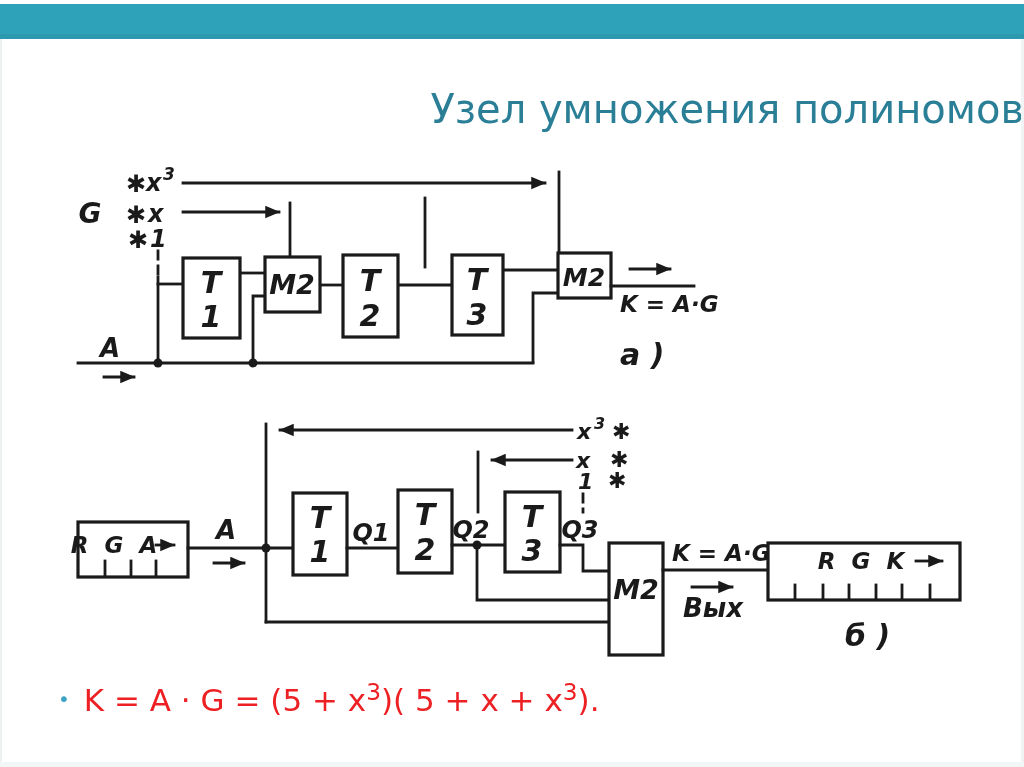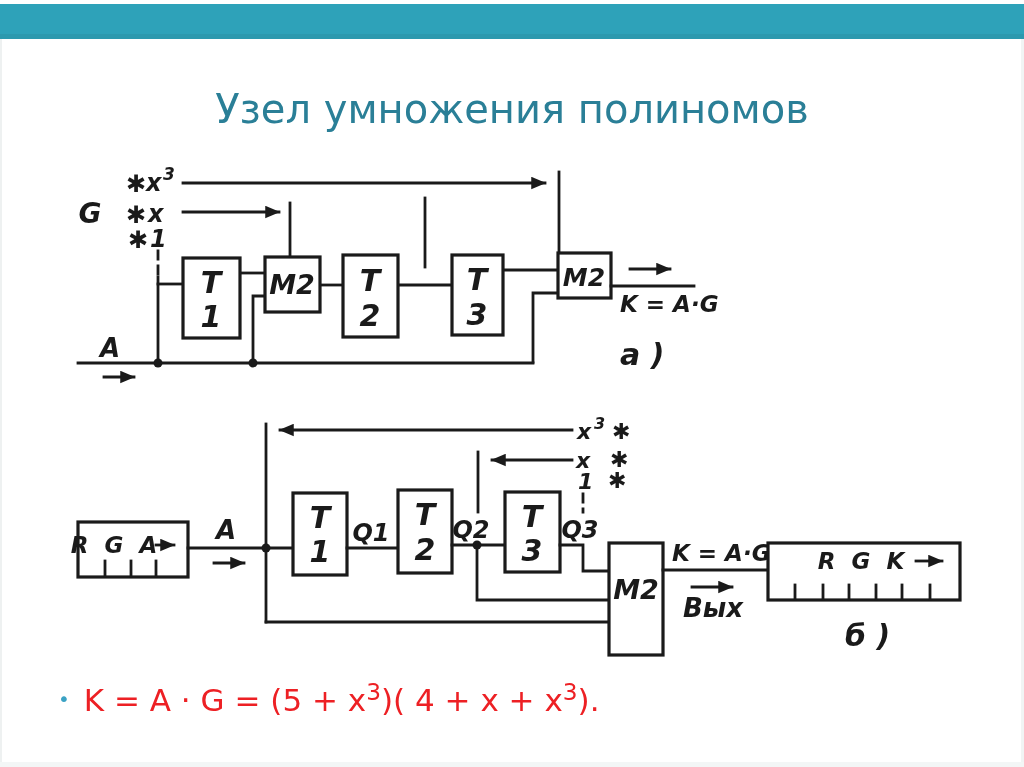--- a/index.html
+++ b/index.html
@@ -9,21 +9,21 @@
   }
   .topbar{
     position:absolute;left:0;top:4px;width:1024px;height:30px;
     background:#2ea2b9;border-bottom:5px solid #2c99ae;
   }
   .edge-left{position:absolute;left:0;top:39px;bottom:0;width:2px;background:#eef1f1;}
   .edge-right{position:absolute;right:0;top:39px;bottom:0;width:3px;background:#f1f4f4;}
   .edge-bottom{position:absolute;left:0;bottom:0;width:1024px;height:5px;background:#f3f6f6;}
   .title{
     position:absolute;left:0;top:86px;width:1024px;margin:0;
-    text-align:center;font-size:40px;font-weight:400;color:#2a7f97;
+    text-align:right;font-size:40px;font-weight:400;color:#2a7f97;
     font-family:"DejaVu Sans",sans-serif;letter-spacing:0px;
   }
   svg.diagram{position:absolute;left:0;top:0;}
   .w{stroke:#1a1a1a;stroke-width:2.8;fill:none;stroke-linecap:square;}
   .bx{fill:#ffffff;stroke:#1a1a1a;stroke-width:3.2;}
   .dsh{stroke-dasharray:8 7;}
   .dl{font-family:"DejaVu Sans",sans-serif;font-style:italic;font-weight:bold;fill:#1a1a1a;}
   .mid{text-anchor:middle;}
   .dot{fill:#1a1a1a;stroke:none;}
   .formula{
@@ -176,19 +176,19 @@
       <line class="w" x1="849" y1="585" x2="849" y2="599"></line>
       <line class="w" x1="876" y1="585" x2="876" y2="599"></line>
       <line class="w" x1="902" y1="585" x2="902" y2="599"></line>
       <line class="w" x1="930" y1="585" x2="930" y2="599"></line>
 
       <text class="dl" x="845" y="646" font-size="30">б )</text>
     </g>
   </svg>
 
   <div class="formula">
-    <span class="bullet">•</span><span>K = A · G = (5 + x</span><sup>3</sup><span>)( 4 + x + x</span><sup>3</sup><span>).</span>
+    <span class="bullet">•</span><span>K = A · G = (5 + x</span><sup>3</sup><span>)( 5 + x + x</span><sup>3</sup><span>).</span>
   </div>
 
   <div class="edge-left"></div>
   <div class="edge-right"></div>
   <div class="edge-bottom"></div>
 </div>
 
 </body></html>

